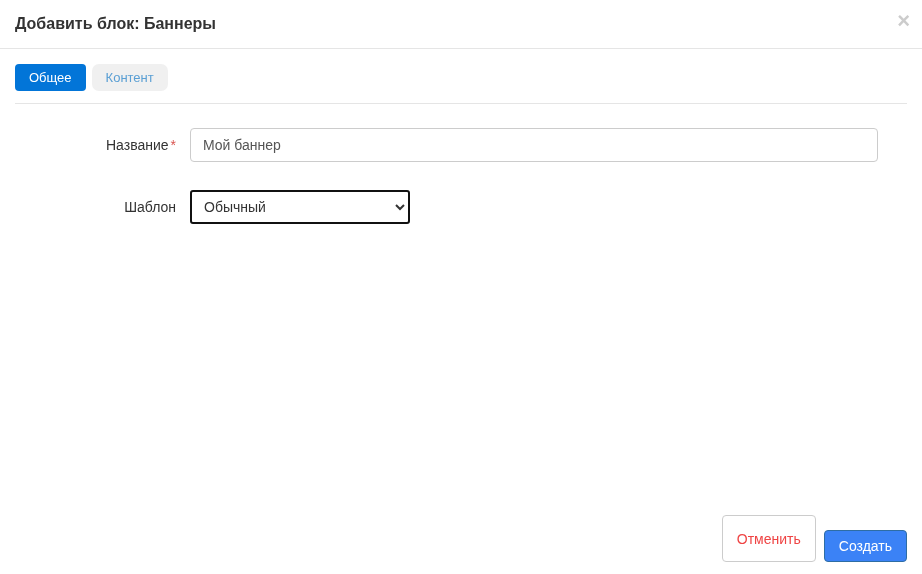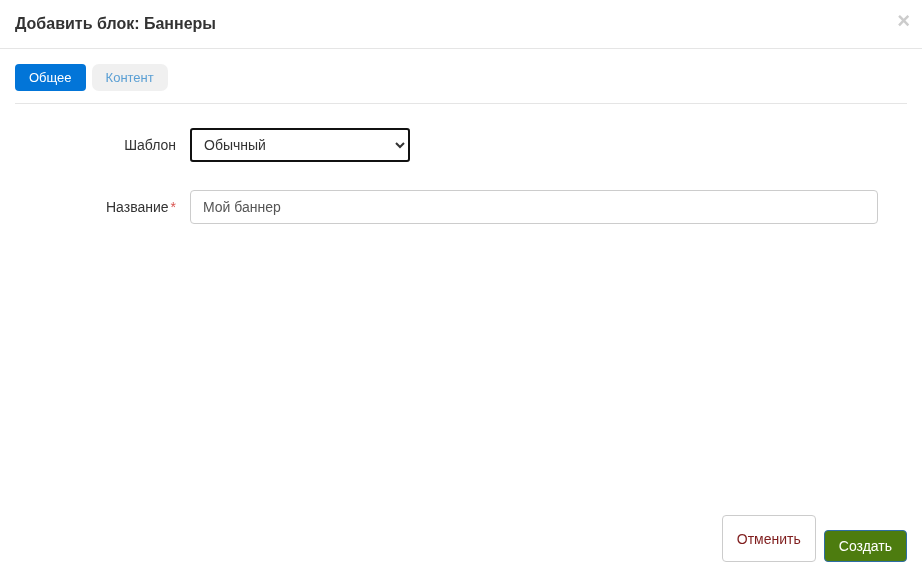--- a/index.html
+++ b/index.html
@@ -111,54 +111,54 @@
     .btn {
       padding: 7px 14px;
       border-radius: 4px;
       font-size: 14px;
       cursor: pointer;
       border: 1px solid transparent;
     }
     .btn-default {
       background: #fff;
       border-color: #ccc;
-      color: #7f1d1d;
+      color: #ef4444;
     }
     .btn-primary {
-      background: #4d7c0f;
+      background: #3b82f6;
       border-color: #2e6da4;
       color: #fff;
       margin-top: 15px;
     }
   </style>
 </head>
 <body>
 
 <div class="modal-header">
   <h3 class="modal-title">Добавить блок: Баннеры</h3>
   <button class="close-btn">×</button>
 </div>
 
 <div class="modal-body">
   <div class="tabs">
     <button class="tab active">Общее</button>
     <button class="tab inactive">Контент</button>
   </div>
 
   <div class="form-row">
+    <label class="form-label">
+      <span>Название</span><span class="required-asterisk">*</span>
+    </label>
+    <input type="text" class="form-input" value="Мой баннер" style="">
+  </div>
+
+  <div class="form-row">
     <label class="form-label">Шаблон</label>
     <select class="form-select">
       <option>Обычный</option>
     </select>
-  </div>
-
-  <div class="form-row">
-    <label class="form-label">
-      <span>Название</span><span class="required-asterisk">*</span>
-    </label>
-    <input type="text" class="form-input" value="Мой баннер" style="">
   </div>
 </div>
 
 <div class="modal-footer">
   <button class="btn btn-default">Отменить</button>
   <button class="btn btn-primary">Создать</button>
 </div>
 
 </body></html>

